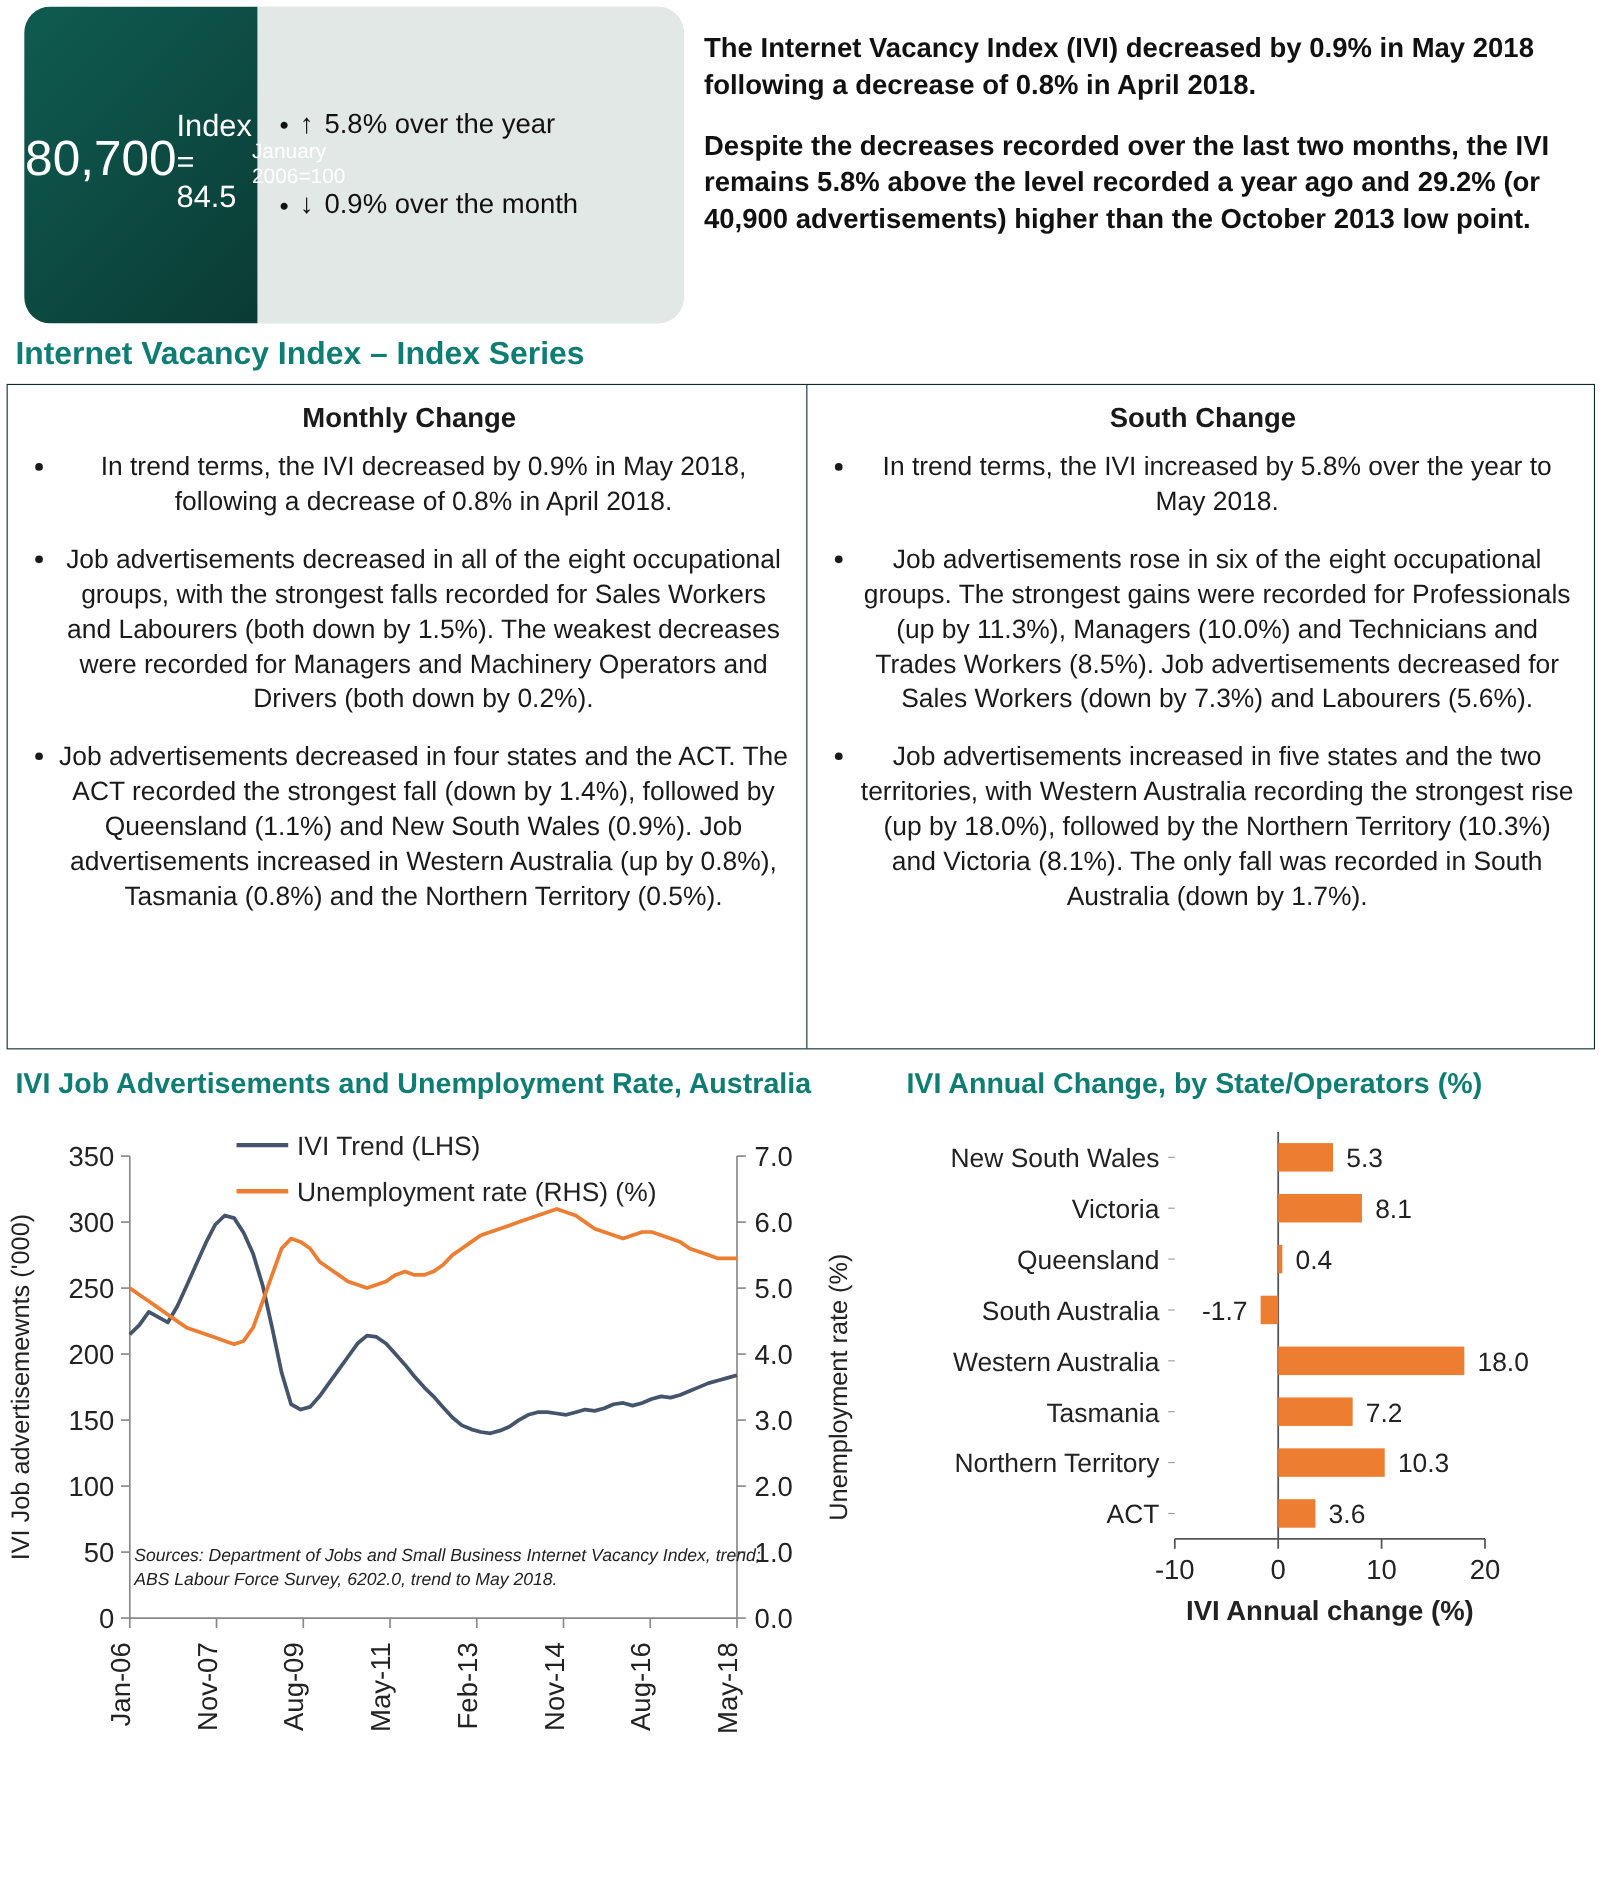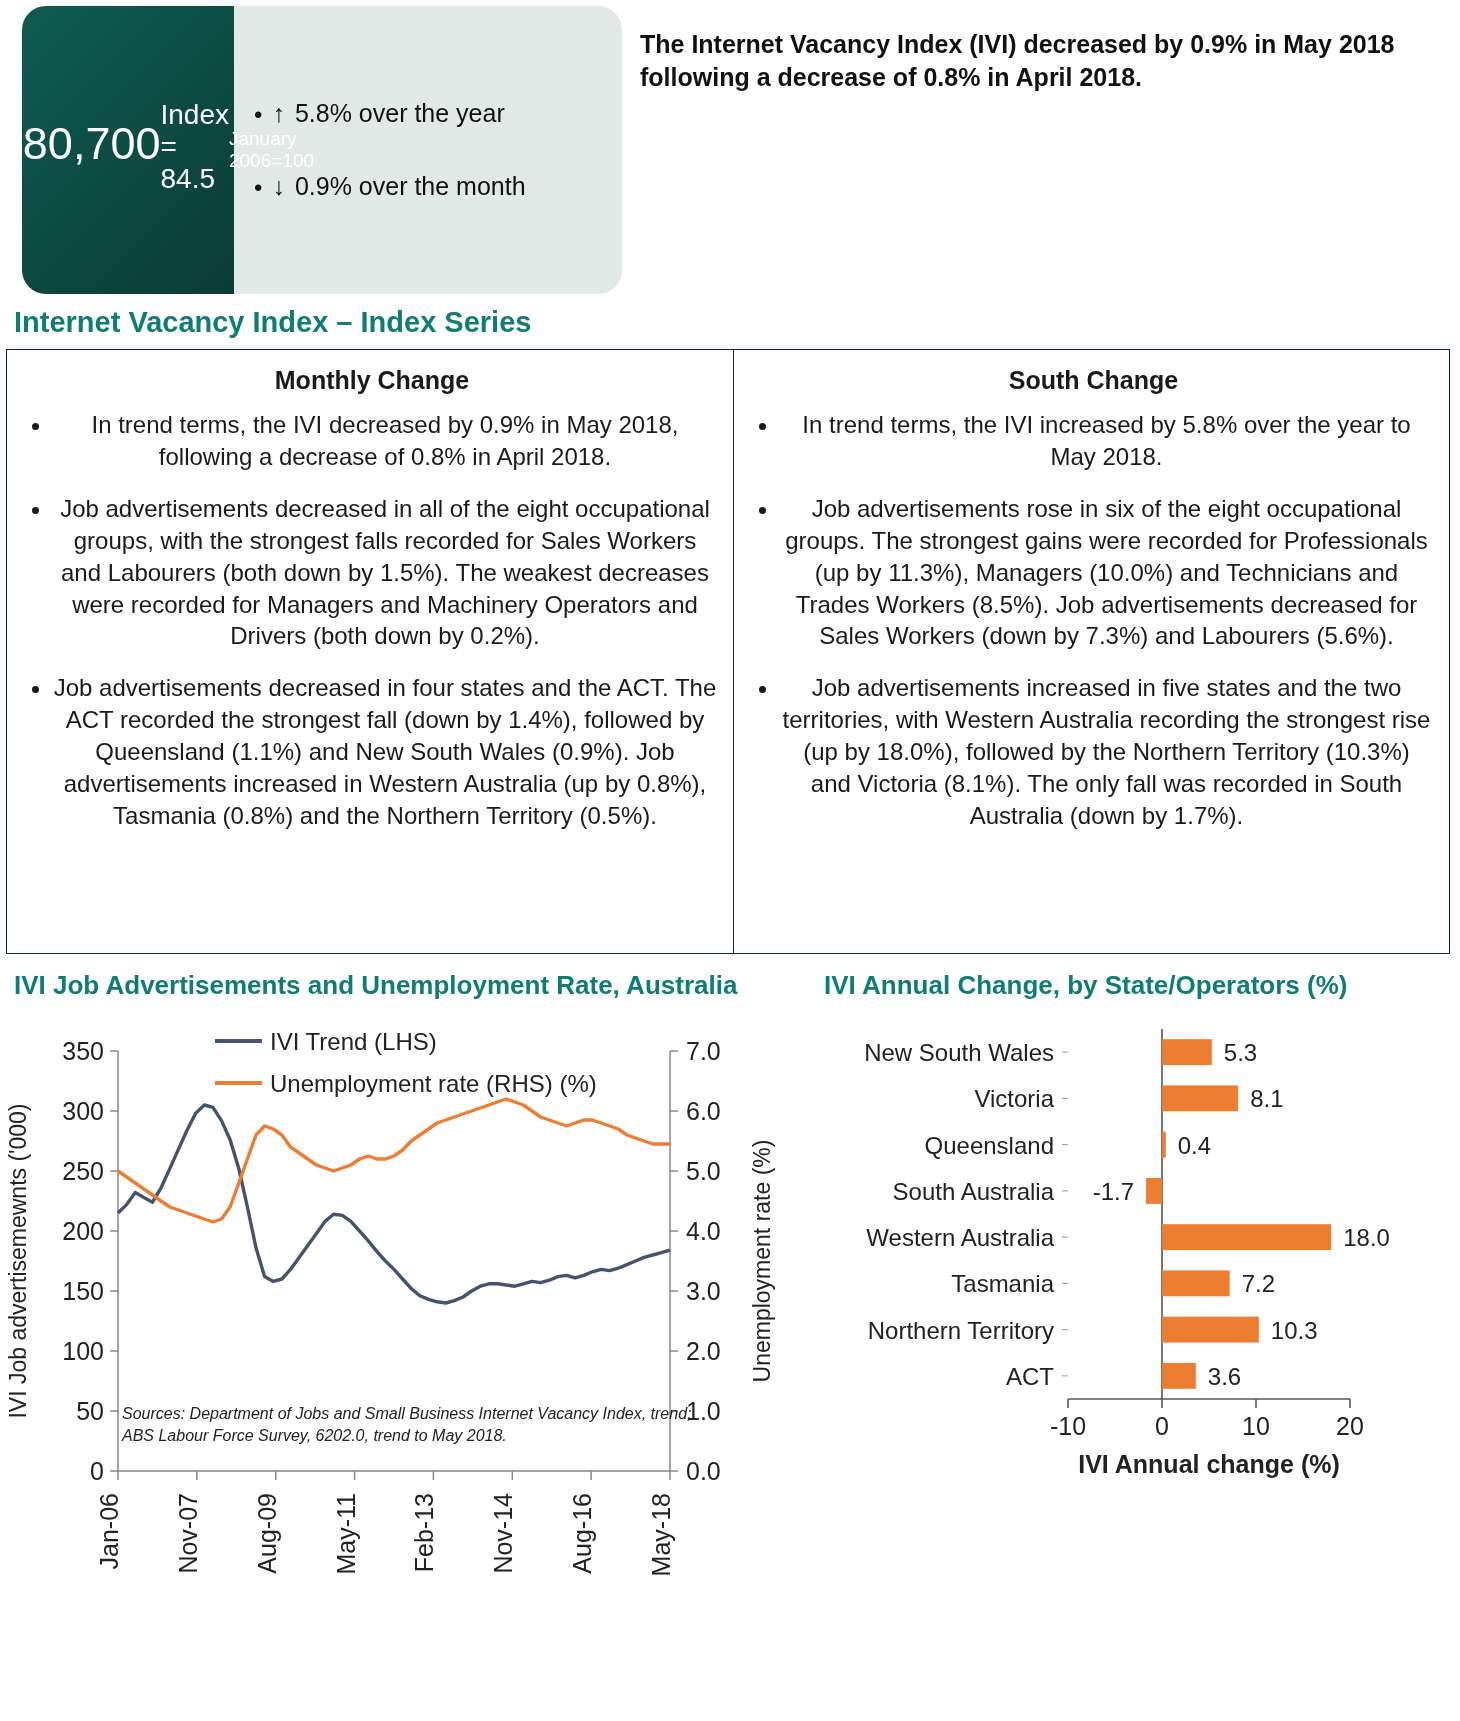--- a/index.html
+++ b/index.html
@@ -166,20 +166,21 @@
       <div class="bullet-line">
         <span class="bullet-dot">•</span>
         <span>↓</span>
         <span style="margin-left:10px">0.9% over the month</span>
       </div>
     </div>
   </div>
 
   <div class="top-text">
     <p>The Internet Vacancy Index (IVI) decreased by 0.9% in May 2018 following a decrease of 0.8% in April 2018.</p>
+    <p>Despite the decreases recorded over the last two months, the IVI remains 5.8% above the level recorded a year ago and 29.2% (or 40,900 advertisements) higher than the October 2013 low point.</p>
   </div>
 </div>
 
 <div class="section-heading">Internet Vacancy Index – Index Series</div>
 
 <div class="table-wrap">
   <div class="col left">
     <h3>Monthly Change</h3>
     <ul>
       <li>In trend terms, the IVI decreased by 0.9% in May 2018, following a decrease of 0.8% in April 2018.</li>

